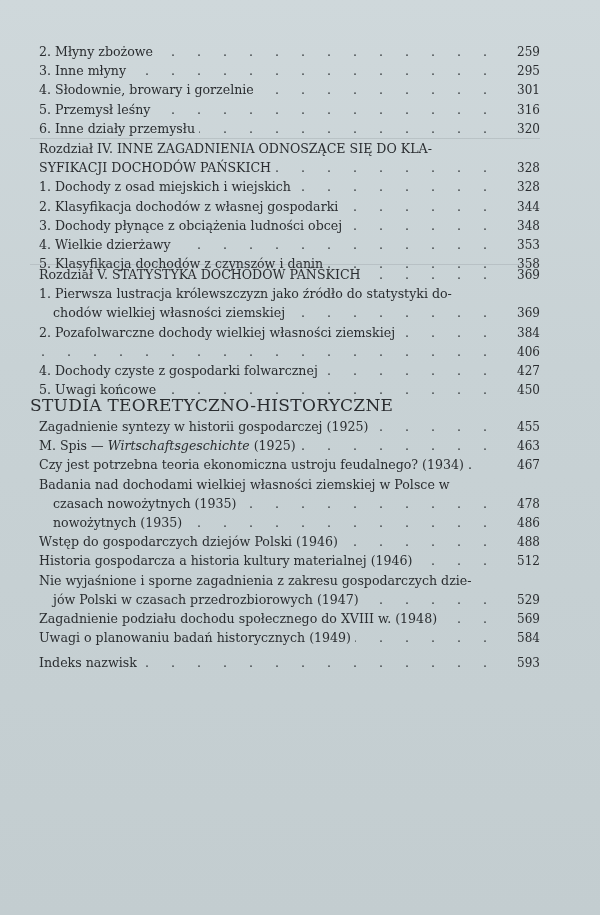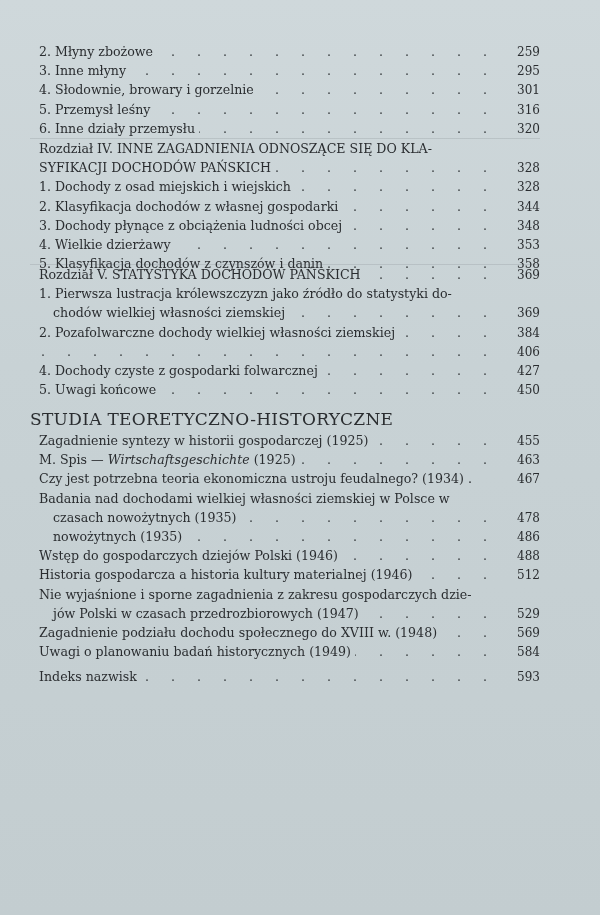--- a/index.html
+++ b/index.html
@@ -141,21 +141,21 @@
         <span class="dots">. . . . . . . . . . . . . . . . . . . . . . . . . . . . . . .</span>
         <span class="pg">427</span>
       </div>
     <div class="row">
         <span class="txt">5. Uwagi końcowe</span>
         <span class="dots">. . . . . . . . . . . . . . . . . . . . . . . . . . . . . . .</span>
         <span class="pg">450</span>
       </div>
   </div>
 
-  <div class="toc" style="top:407px;">
+  <div class="toc" style="top:393px;">
     <div class="section-title">STUDIA TEORETYCZNO-HISTORYCZNE</div>
     <div class="row">
         <span class="txt">Zagadnienie syntezy w historii gospodarczej (1925)</span>
         <span class="dots">. . . . . . . . . . . . . . . . . . . . . . . . . . . . . . .</span>
         <span class="pg">455</span>
       </div>
     <div class="row">
         <span class="txt"><span>M. Spis — </span><i>Wirtschaftsgeschichte</i><span> (1925)</span></span>
         <span class="dots">. . . . . . . . . . . . . . . . . . . . . . . . . . . . . . .</span>
         <span class="pg">463</span>

